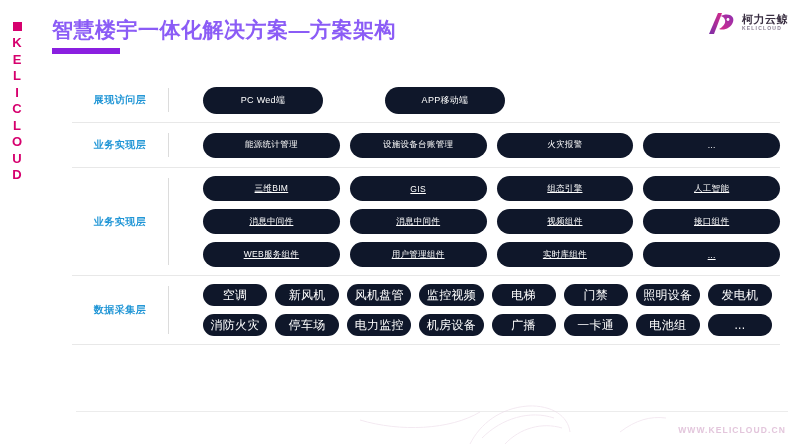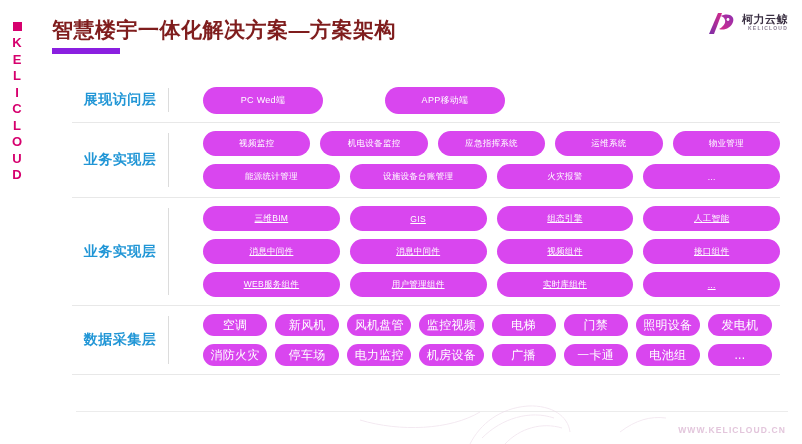--- a/index.html
+++ b/index.html
@@ -26,67 +26,67 @@
     writing-mode:vertical-rl;
     text-orientation:upright;
     letter-spacing:1.5px;
     font-size:13px;font-weight:bold;
     color:#d6006e;
     line-height:1;
   }
   
   #logo{
     position:absolute;right:14px;top:9px;
-    display:flex;align-items:center;gap:5px;height:28px;text-align:right;
+    display:flex;align-items:center;gap:5px;height:28px;
   }
   #logo .mark{width:30px;height:26px;flex:0 0 auto;}
   #logo .wordmark{display:flex;flex-direction:column;justify-content:center;}
   #logo .cn{
     font-size:11px;font-weight:bold;color:#3a2f42;letter-spacing:.5px;line-height:1.05;
   }
   #logo .en{
     font-size:5px;font-weight:bold;color:#8a7f93;letter-spacing:1.2px;line-height:1.1;
   }
   
   #title-block{position:absolute;left:52px;top:18px;}
   #page-title{
-    font-size:21px;font-weight:bold;color:#7f1d1d;letter-spacing:.5px;
+    font-size:21px;font-weight:bold;color:#8b5cf6;letter-spacing:.5px;
     white-space:nowrap;line-height:1.15;
   }
   #title-accent{
     margin-top:6px;width:68px;height:6px;background:#8a1fe0;
   }
   
   #diagram{
     position:absolute;left:72px;top:78px;width:708px;
   }
   .layer{
     display:flex;align-items:center;
     border-bottom:1px solid #e8e8e8;
   }
   .layer:last-child{border-bottom:1px solid #e8e8e8;}
   .layer-label{
     flex:0 0 96px;
-    font-size:14px;font-weight:bold;color:#2196d6;
+    font-size:10px;font-weight:bold;color:#2196d6;
     letter-spacing:.5px;text-align:center;
   }
   .layer-divider{
     flex:0 0 1px;align-self:stretch;
     background:#dcdcdc;
     margin:10px 0;
     min-height:24px;
   }
   .layer-body{
     flex:1 1 auto;
     padding:8px 0 8px 34px;
     display:flex;flex-direction:column;gap:8px;
   }
   .chip-row{display:flex;gap:0;}
   .chip{
-    background:#d946ef;
+    background:#0f172a;
     color:#ffffff;
     border-radius:999px;
     height:25px;
     display:flex;align-items:center;justify-content:center;
     font-size:8.5px;
     letter-spacing:.3px;
     white-space:nowrap;
     margin-right:10px;
     box-sizing:border-box;
     padding:0 4px;
@@ -160,27 +160,20 @@
           <div class="chip">PC Wed端</div>
           <div class="chip">APP移动端</div>
         </div>
       </div>
     </div>
     <div class="layer layer-biz">
       <div class="layer-label">业务实现层</div>
       <div class="layer-divider"></div>
       <div class="layer-body">
         <div class="chip-row">
-          <div class="chip">视频监控</div>
-          <div class="chip">机电设备监控</div>
-          <div class="chip">应急指挥系统</div>
-          <div class="chip">运维系统</div>
-          <div class="chip">物业管理</div>
-        </div>
-        <div class="chip-row">
           <div class="chip">能源统计管理</div>
           <div class="chip">设施设备台账管理</div>
           <div class="chip">火灾报警</div>
           <div class="chip">...</div>
         </div>
       </div>
     </div>
     <div class="layer layer-comp">
       <div class="layer-label">业务实现层</div>
       <div class="layer-divider"></div>

